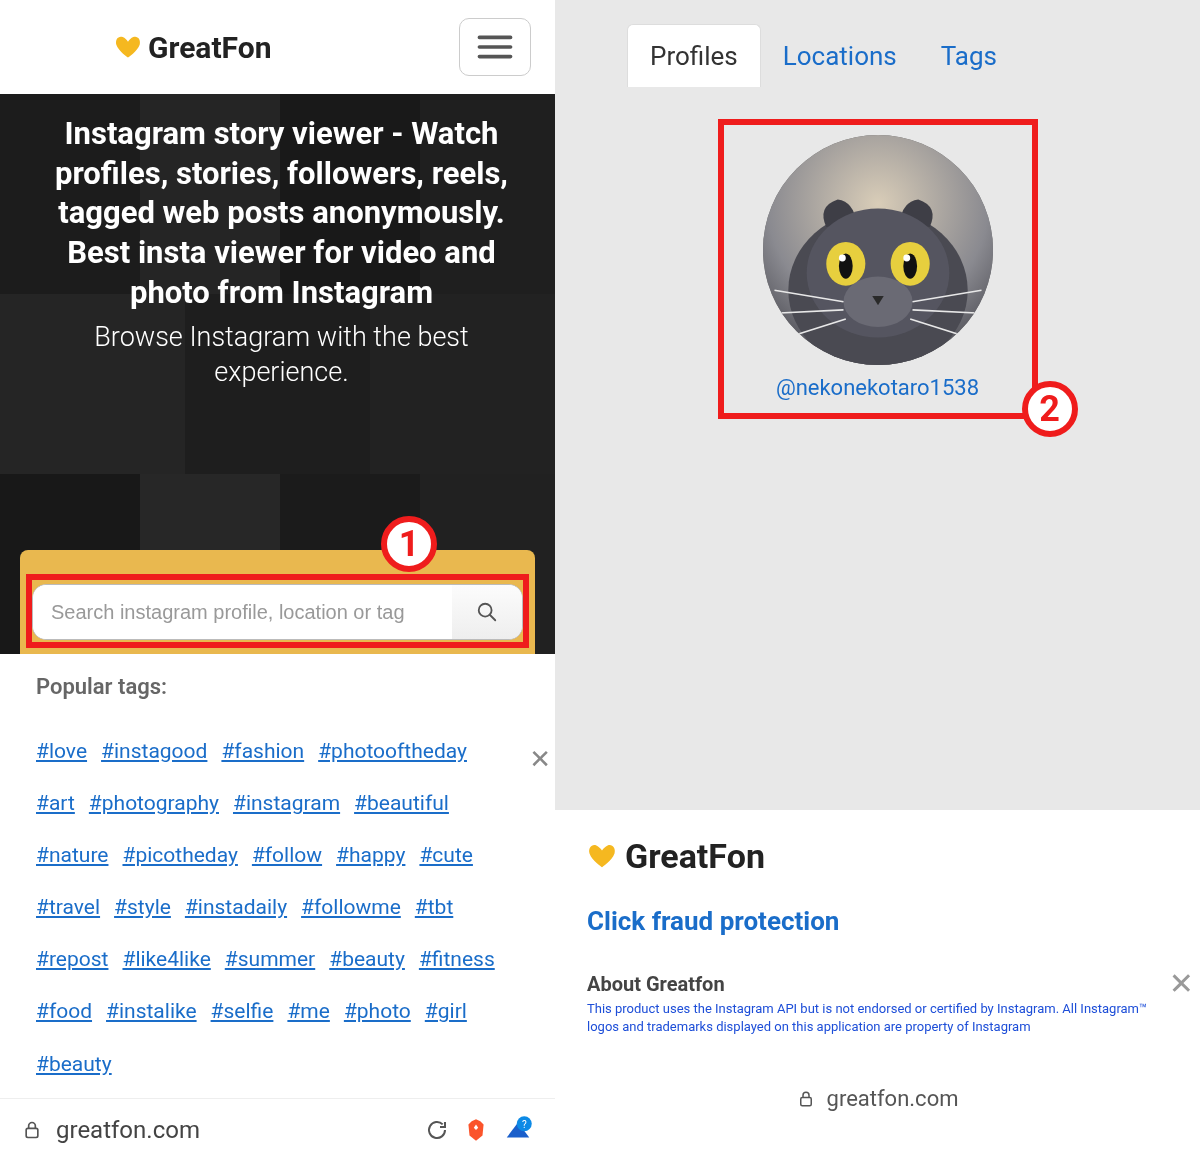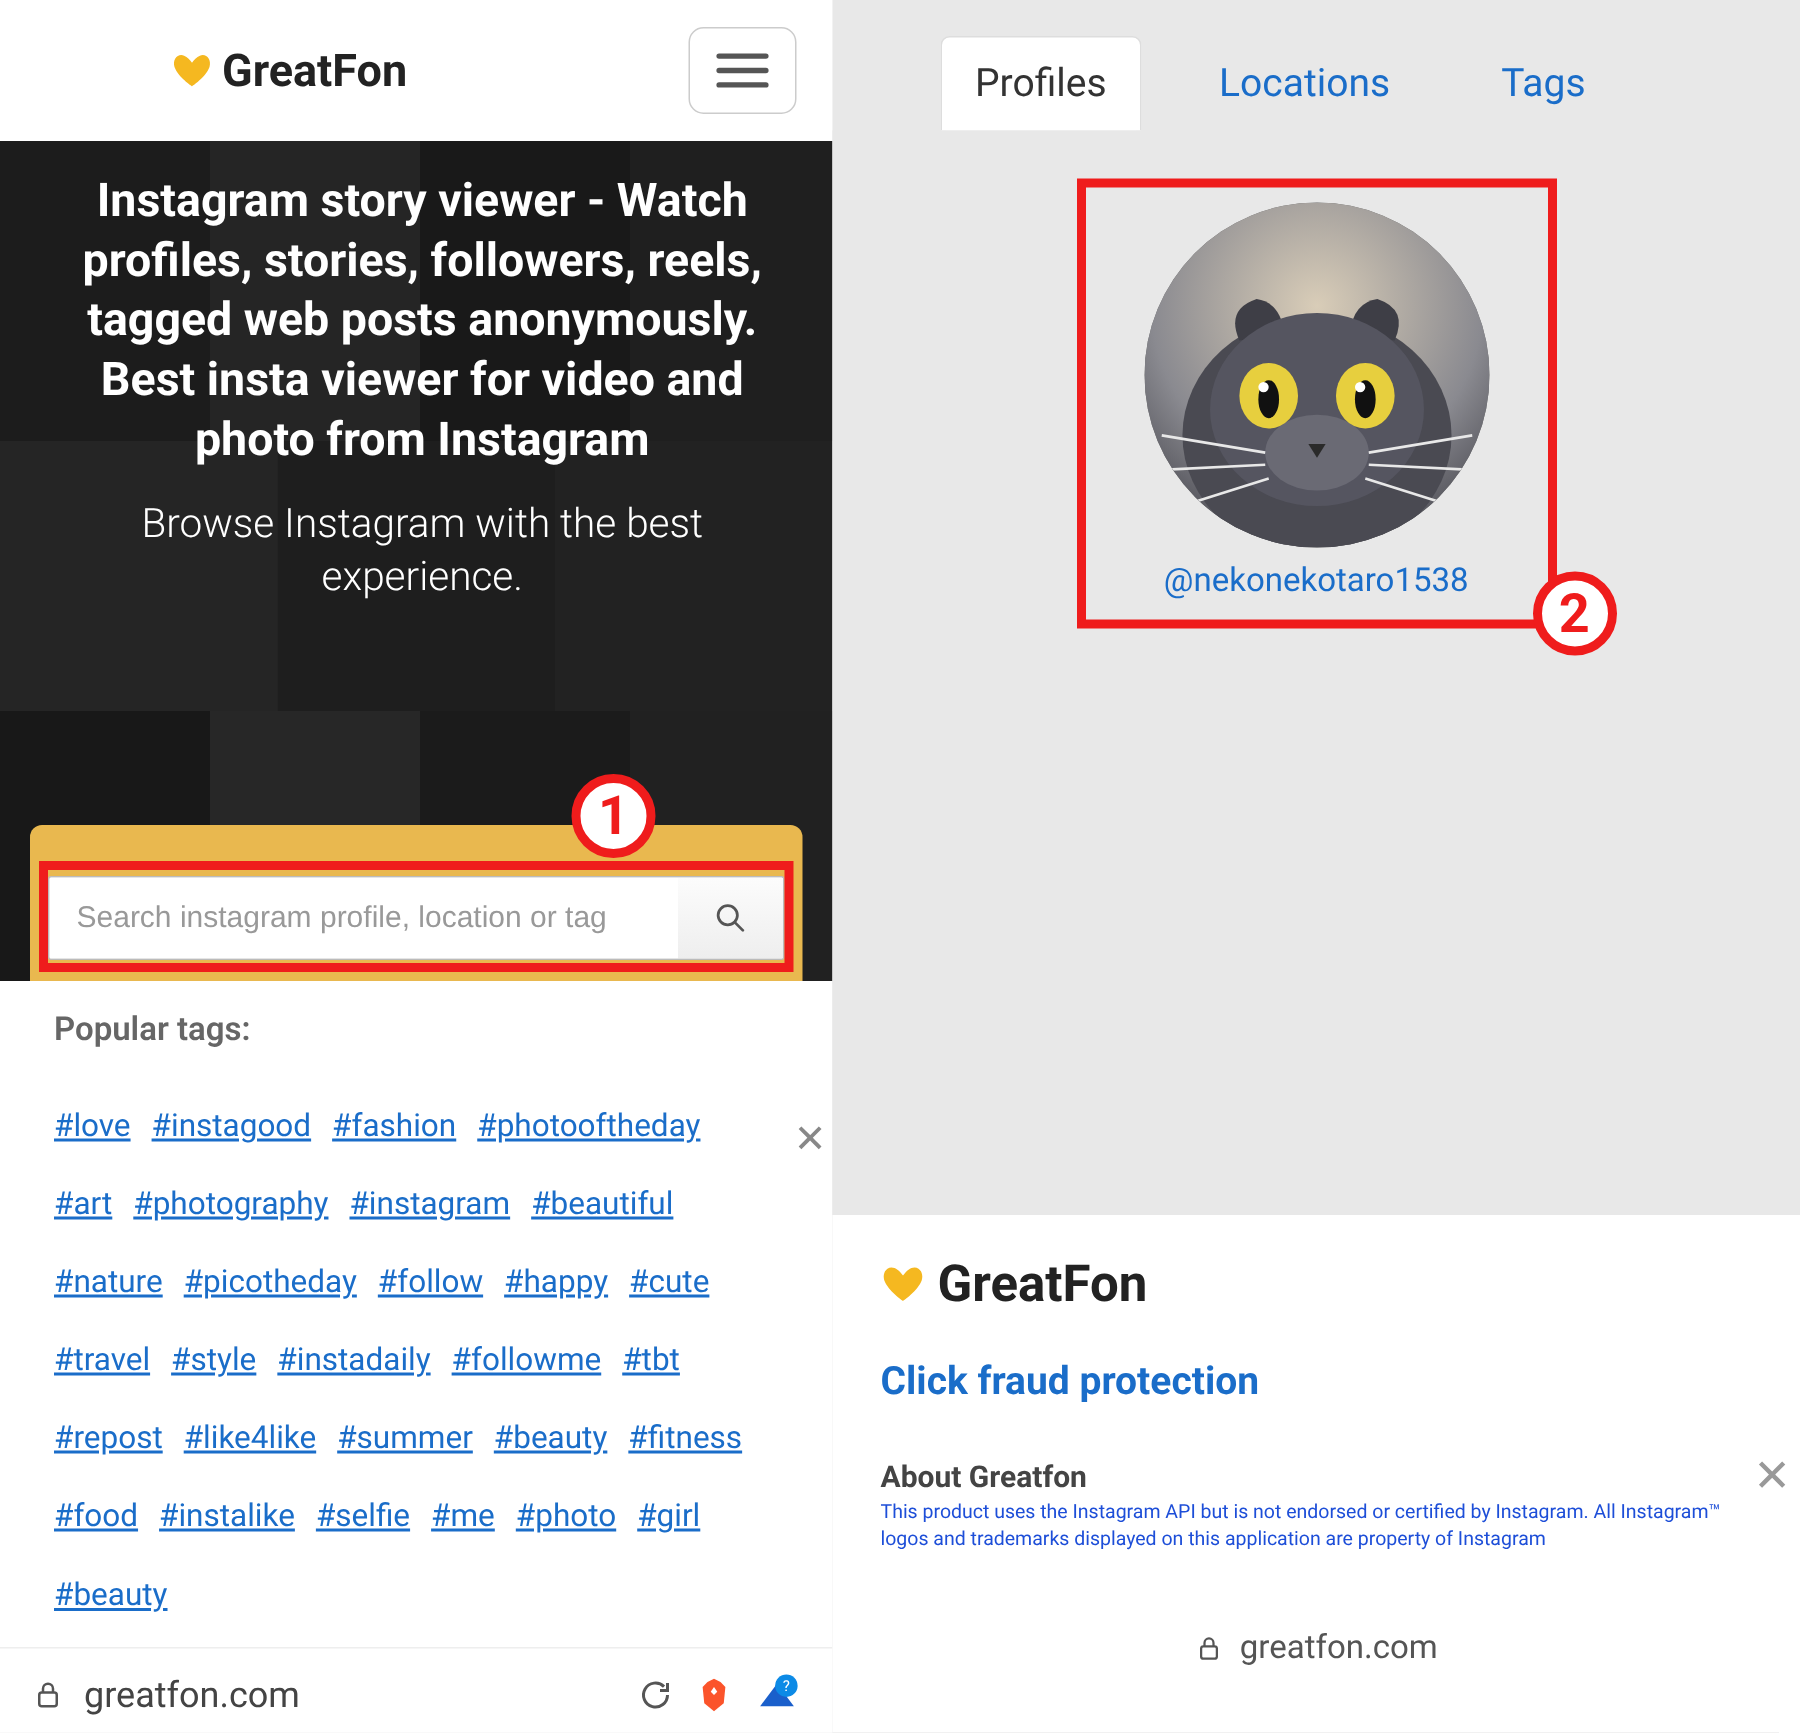--- a/index.html
+++ b/index.html
@@ -15,46 +15,46 @@
     .heart-icon { width: 28px; height: 28px; }
     .hamburger-btn { width: 72px; height: 58px; border: 1px solid #ccc; border-radius: 10px; background: #fff; display: flex; align-items: center; justify-content: center; cursor: pointer; }
     .hamburger-svg { width: 36px; height: 28px; }
 
     .hero { position: relative; width: 100%; height: 560px; background: #444; overflow: hidden; }
     .hero-bg { position: absolute; inset: 0; }
     .hero-cell { position: absolute; background: #333; opacity: 0.9; }
     .hero-overlay { position: absolute; inset: 0; background: rgba(0,0,0,0.35); }
     .hero-content { position: absolute; inset: 0; display: flex; flex-direction: column; align-items: center; padding: 20px 22px 0 30px; color: #fff; text-align: center; }
     .hero-title { font-size: 31px; font-weight: 700; line-height: 1.28; }
-    .hero-sub { font-size: 27px; font-weight: 300; margin-top: 20px; line-height: 1.3; }
+    .hero-sub { font-size: 27px; font-weight: 300; margin-top: 8px; line-height: 1.3; }
 
     .search-wrap { position: absolute; bottom: 0; left: 20px; right: 20px; background: #e9b84f; border-radius: 8px 8px 0 0; padding: 34px 12px 14px 12px; }
     .annot-1-box { position: absolute; top: 24px; left: 6px; right: 6px; bottom: 6px; border: 6px solid #ef1c1c; z-index: 5; pointer-events: none; }
     .annot-circle { position: absolute; width: 56px; height: 56px; border: 6px solid #ef1c1c; border-radius: 50%; background: #fff; display: flex; align-items: center; justify-content: center; font-size: 36px; font-weight: 700; color: #ef1c1c; z-index: 10; }
     .annot-1-circle { top: -34px; right: 98px; }
 
-    .search-box { display: flex; border: 1px solid #bbb; border-radius: 2px; overflow: hidden; background: #fff; height: 56px; }
+    .search-box { display: flex; border: 1px solid #bbb; border-radius: 14px; overflow: hidden; background: #fff; height: 56px; }
     .search-input { flex: 1; border: none; padding: 0 18px; font-size: 20px; color: #999; outline: none; }
     .search-input::placeholder { color: #999; }
     .search-btn { width: 70px; background: linear-gradient(#fcfcfc,#eee); border-left: 1px solid #ccc; display: flex; align-items: center; justify-content: center; cursor: pointer; border:none; }
 
     .tags-card { background: #fff; margin: 0 20px; padding: 20px 16px 12px 16px; }
     .tags-title { color: #666; font-size: 22px; font-weight: 600; margin-bottom: 30px; }
     .tags-wrap { display: flex; flex-wrap: wrap; gap: 8px 14px; line-height: 2.1; }
     .tag-link { color: #1a6dc9; font-size: 21px; text-decoration: underline; cursor: pointer; }
     .close-x { position: absolute; right: 4px; top: 744px; color: #888; font-size: 26px; cursor: pointer; }
 
     .addr-bar { display: flex; align-items: center; gap: 14px; padding: 16px 22px; background: #fff; border-top: 1px solid #eee; }
     .addr-text { flex: 1; font-size: 24px; color: #444; }
 
     .nav-bar { display: flex; align-items: center; justify-content: space-around; padding: 22px 24px 26px 24px; background: #fff; }
 
     
     .right-top { padding: 24px 24px 0 72px; }
-    .tabs-row { display: flex; gap: 30px; align-items: flex-end; }
+    .tabs-row { display: flex; align-items: flex-end; }
     .tab { font-size: 26px; padding: 16px 22px; color: #1a6dc9; cursor: pointer; background: transparent; }
     .tab-active { background: #fff; color: #333; border: 1px solid #ddd; border-bottom: none; border-radius: 6px 6px 0 0; }
 
     .result-area { padding: 32px 0 0 0; display: flex; justify-content: center; position: relative; flex: 1; }
     .result-card { width: 320px; text-align: center; position: relative; }
     .annot-2-box { position: absolute; top: 0; left: 0; width: 320px; height: 300px; border: 6px solid #ef1c1c; z-index: 5; pointer-events: none; }
     .annot-2-circle { top: 262px; right: -40px; }
     .avatar-wrap { width: 230px; height: 230px; border-radius: 50%; overflow: hidden; margin: 16px auto 10px auto; background: #666; position: relative; }
     .avatar-svg { width: 100%; height: 100%; display: block; }
     .handle { color: #1a6dc9; font-size: 22px; }

